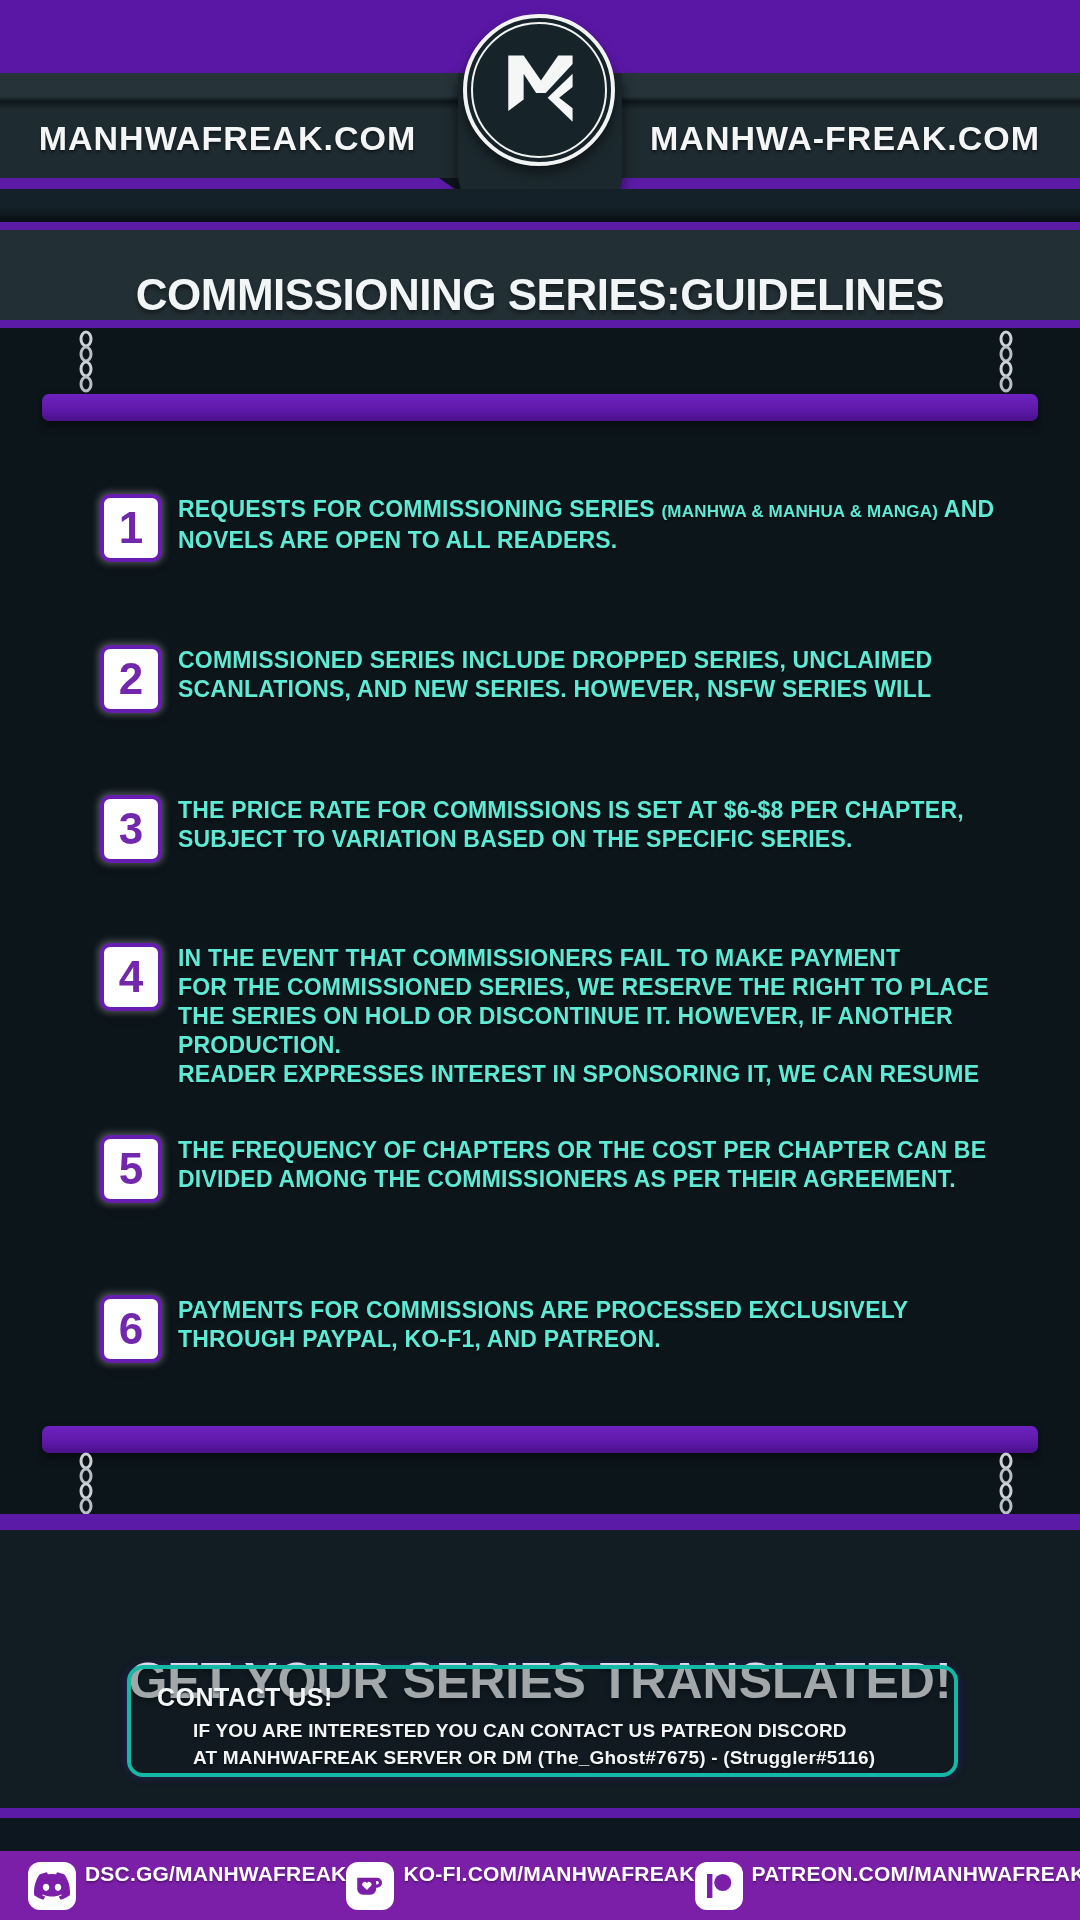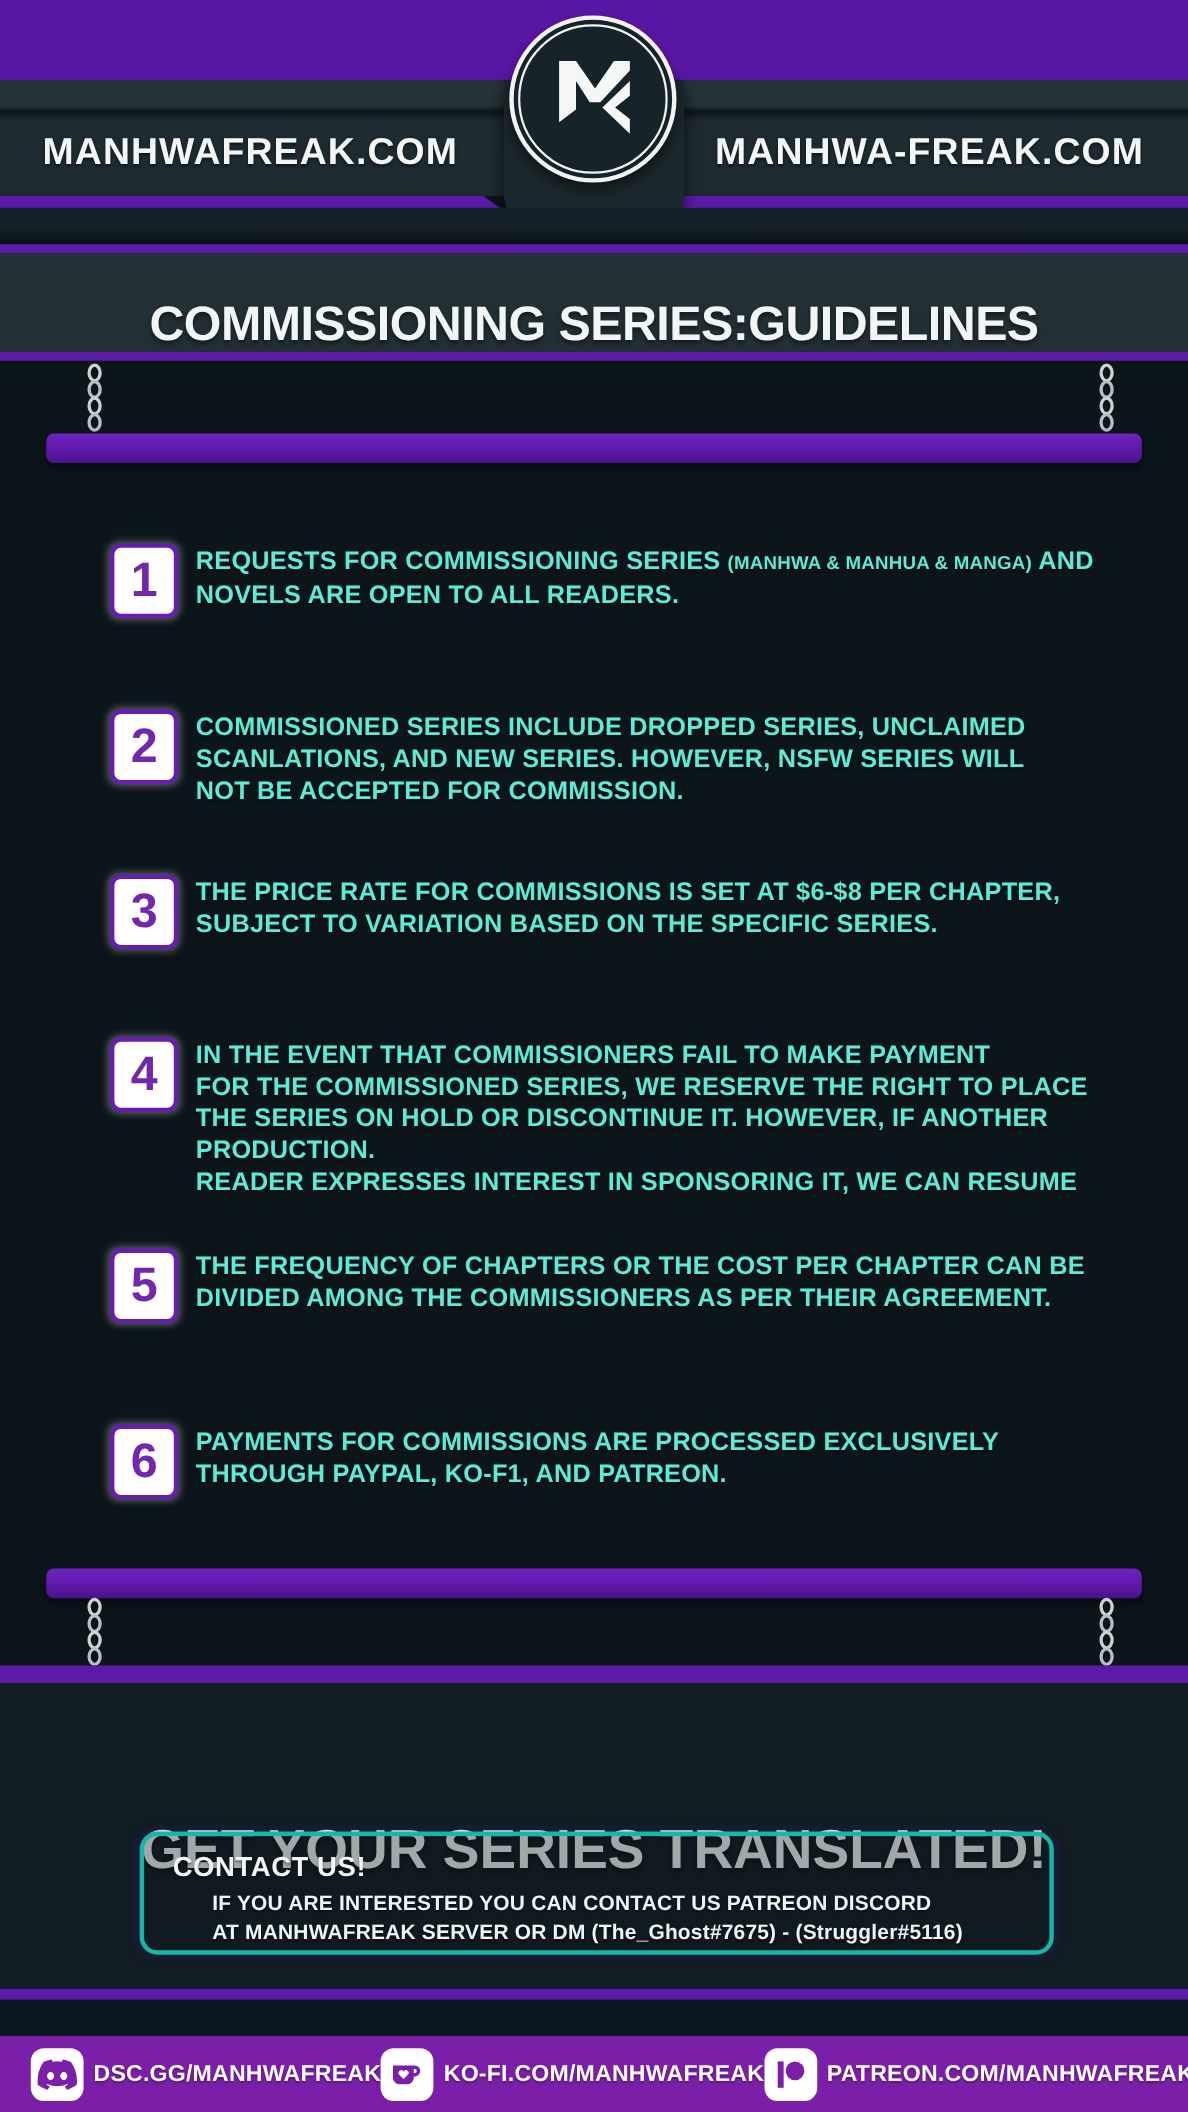--- a/index.html
+++ b/index.html
@@ -64,21 +64,21 @@
   .contact-heading{position:absolute;left:26px;top:14px;font-size:25px;font-weight:700;
     letter-spacing:.5px;text-shadow:0 2px 2px rgba(0,0,0,.4);}
   .contact-lines{position:absolute;left:62px;top:48px;font-size:19px;font-weight:700;
     line-height:27px;letter-spacing:.2px;text-shadow:0 2px 2px rgba(0,0,0,.4);}
 
   
   .thin-stripe{left:0;top:1808px;width:1080px;height:10px;background:#5c1ba6;}
   .pre-footer{left:0;top:1818px;width:1080px;height:33px;background:#0d1720;}
   .footer{left:0;top:1851px;width:1080px;height:69px;background:#7b1fa9;
     display:flex;align-items:center;justify-content:space-between;padding:0 28px;box-sizing:border-box;}
-  .flink{display:flex;align-items:center;gap:9px;}
+  .flink{display:flex;gap:9px;}
   .ficon{width:48px;height:48px;background:#ffffff;border-radius:12px;
     display:flex;align-items:center;justify-content:center;flex:0 0 auto;}
   .ficon svg{width:36px;height:36px;}
   .flabel{font-size:21px;font-weight:700;letter-spacing:.2px;color:#ffffff;
     text-shadow:0 2px 2px rgba(0,0,0,.3);white-space:nowrap;}
 </style>
 </head>
 <body>
 
 <div class="canvas">
@@ -129,21 +129,20 @@
     </div>
   </div>
 
   <div class="abs item" style="top:645px;">
     <div class="numbox">
         <span>2</span>
       </div>
     <div class="itext">
         <div>COMMISSIONED SERIES INCLUDE DROPPED SERIES, UNCLAIMED</div>
         <div>SCANLATIONS, AND NEW SERIES. HOWEVER, NSFW SERIES WILL</div>
-        <div>NOT BE ACCEPTED FOR COMMISSION.</div>
       </div>
   </div>
 
   <div class="abs item" style="top:795px;">
     <div class="numbox">
         <span>3</span>
       </div>
     <div class="itext">
         <div>THE PRICE RATE FOR COMMISSIONS IS SET AT $6-$8 PER CHAPTER,</div>
         <div>SUBJECT TO VARIATION BASED ON THE SPECIFIC SERIES.</div>

